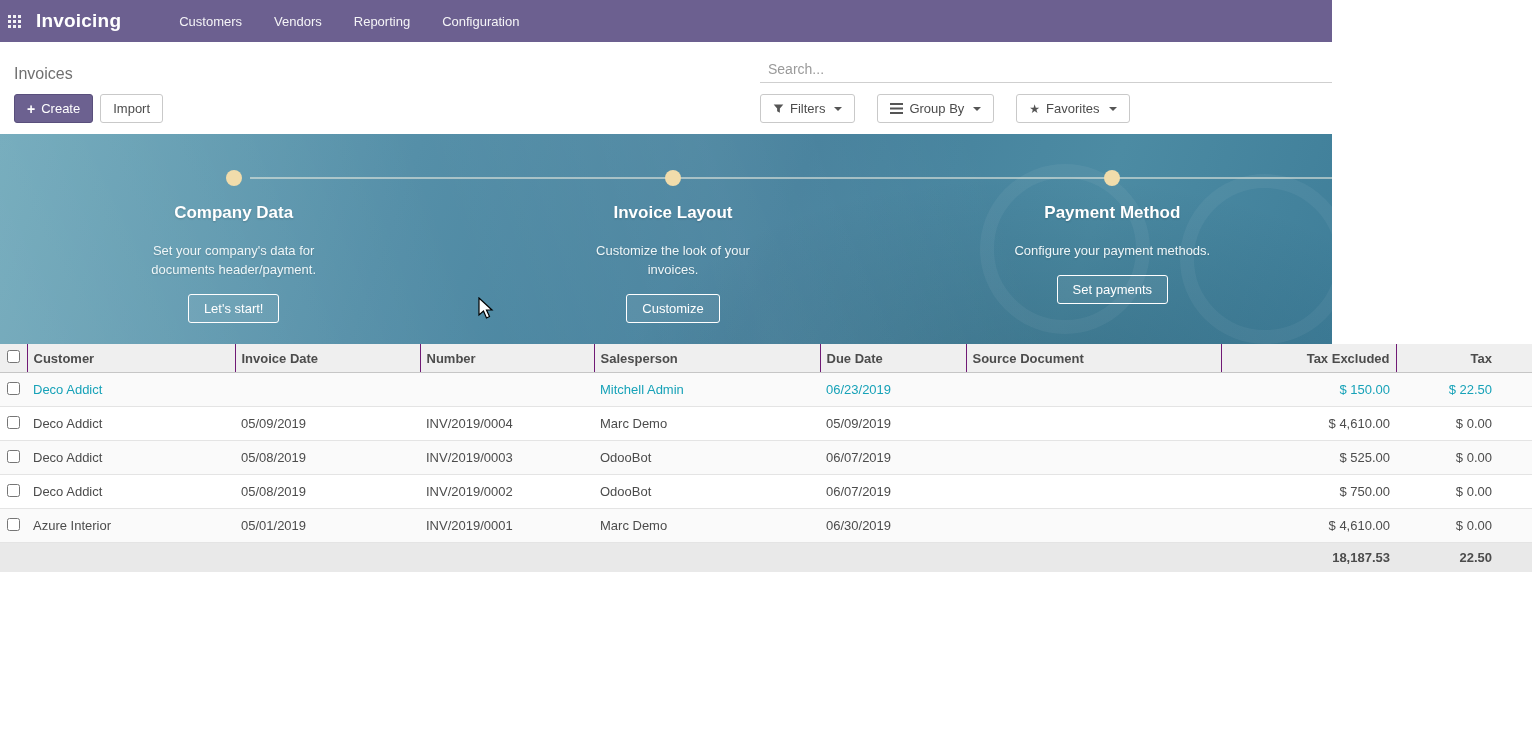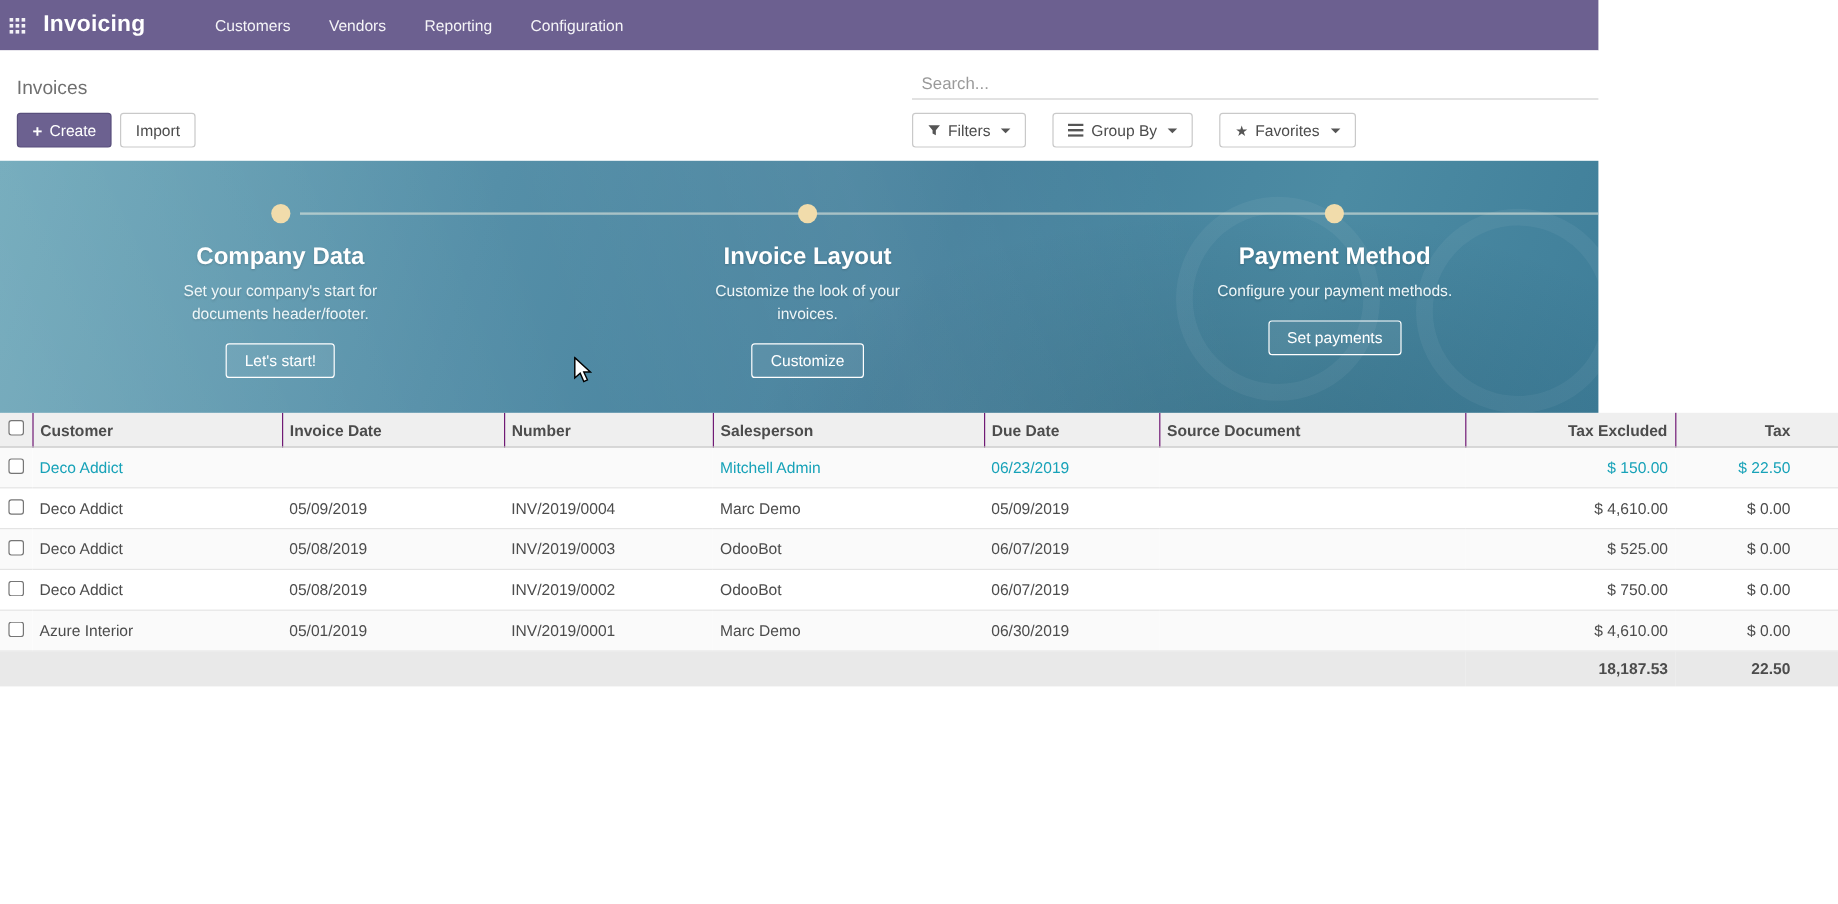--- a/index.html
+++ b/index.html
@@ -50,21 +50,21 @@
   .glasses-hint { position: absolute; top: 30px; left: 980px; width: 170px; height: 170px;
     border: 14px solid rgba(255,255,255,.05); border-radius: 50%; }
   .glasses-hint2 { position: absolute; top: 40px; left: 1180px; width: 170px; height: 170px;
     border: 14px solid rgba(255,255,255,.05); border-radius: 50%; }
   .progress-line { position: absolute; top: 43px; left: 250px; right: 0; height: 2px;
     background: rgba(238,238,226,.55); }
   .steps { position: relative; display: flex; padding-left: 14px; }
   .step { width: 472px; text-align: center; padding-top: 36px; }
   .step-dot { width: 16px; height: 16px; border-radius: 50%; background: #f1dcab;
     margin: 0 auto 17px; position: relative; }
-  .step-title { font-size: 20px; font-weight: bold; color: #fff; margin-bottom: 7px;
+  .step-title { font-size: 17px; font-weight: bold; color: #fff; margin-bottom: 18px;
     text-shadow: 0 1px 2px rgba(0,0,0,.18); }
   .step-desc { max-width: 200px; margin: 0 auto; font-size: 13px; line-height: 1.48;
     color: #eef6f8; text-shadow: 0 1px 2px rgba(0,0,0,.15); }
   .step-btn { margin-top: 15px; background: rgba(255,255,255,.07); border: 1px solid #fff;
     color: #fff; font-size: 13px; padding: 6px 15px; border-radius: 3px; cursor: pointer;
     font-family: "Liberation Sans", sans-serif; }
 
   
   table { width: 1532px; border-collapse: collapse; table-layout: fixed;
     font-size: 13px; color: #4c4c4c; }
@@ -155,21 +155,21 @@
   </div>
 
   <div class="onboarding">
     <div class="glasses-hint"></div>
     <div class="glasses-hint2"></div>
     <div class="progress-line"></div>
     <div class="steps">
       <div class="step">
         <div class="step-dot"></div>
         <div class="step-title">Company Data</div>
-        <div class="step-desc">Set your company's start for documents header/footer.</div>
+        <div class="step-desc">Set your company's data for documents header/payment.</div>
         <button class="step-btn">Let's start!</button>
       </div>
       <div class="step">
         <div class="step-dot"></div>
         <div class="step-title">Invoice Layout</div>
         <div class="step-desc">Customize the look of your invoices.</div>
         <button class="step-btn">Customize</button>
       </div>
       <div class="step">
         <div class="step-dot"></div>

